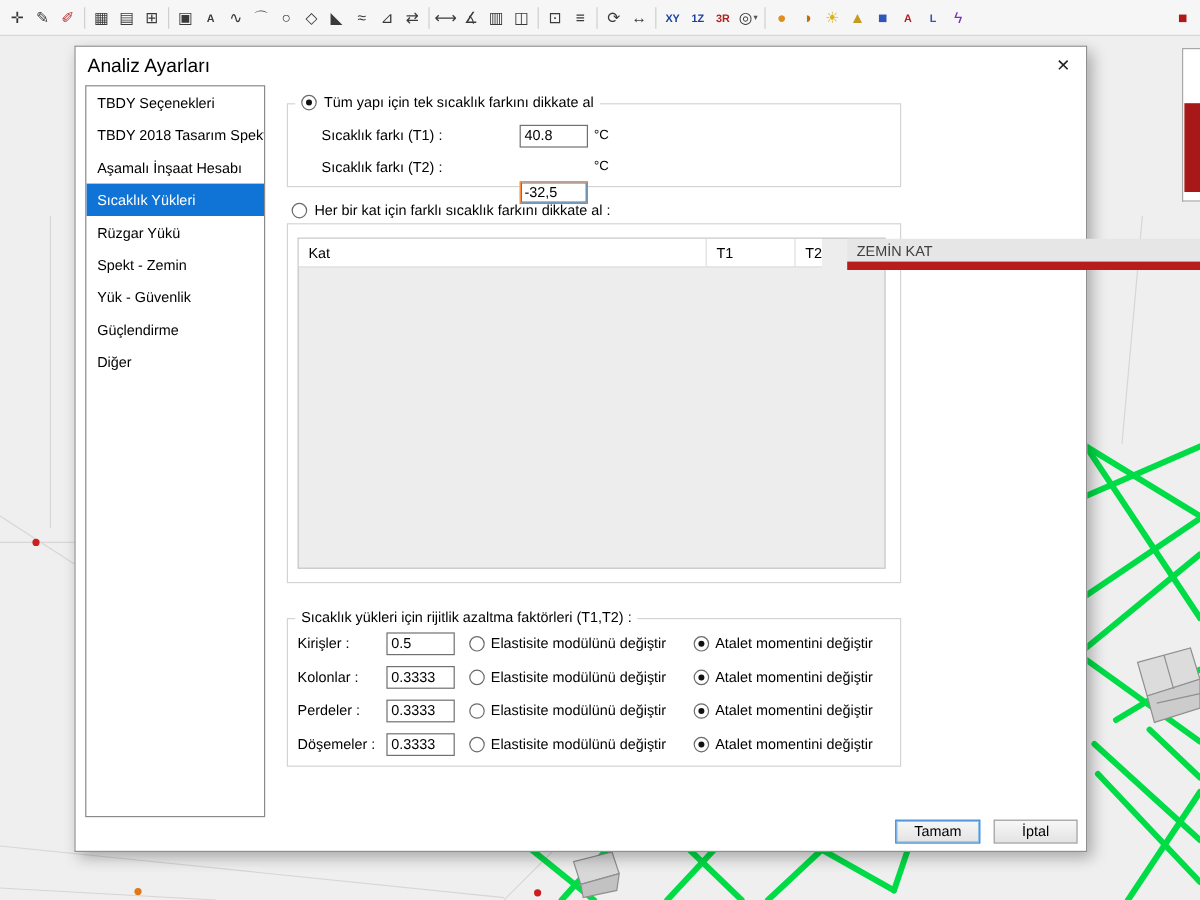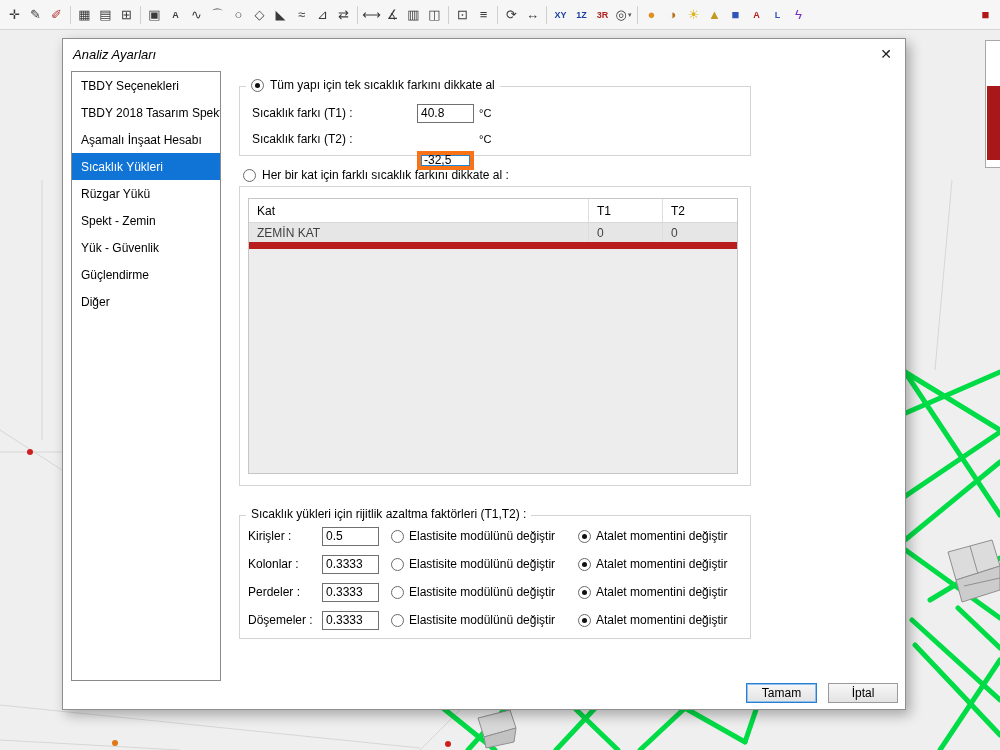--- a/index.html
+++ b/index.html
@@ -19,51 +19,51 @@
   .tb-sep{width:1px;height:18px;background:#cfcfcf;margin:0 3px;flex:none;}
 
   
   #right-dock{position:absolute;right:0;top:40px;width:15px;height:128px;background:#fff;
     border:1px solid #a8a8a8;border-right:none;box-sizing:border-box;z-index:5;}
   #red-swatch{position:absolute;left:1px;right:0;top:45px;height:74px;background:#a81818;}
 
   
   #dialog{position:absolute;left:62px;top:38px;width:842px;height:670px;background:#fff;
     border:1px solid #8f8f8f;box-shadow:4px 5px 12px rgba(0,0,0,.30);z-index:20;font-size:12px;color:#000;}
-  #dlg-title{position:absolute;left:10px;top:8px;font-size:13px;font-style:italic;}
+  #dlg-title{position:absolute;left:10px;top:8px;font-size:16px;}
   #dlg-close{position:absolute;right:10px;top:6px;width:18px;height:18px;display:flex;align-items:center;
     justify-content:center;font-size:14px;color:#222;cursor:pointer;}
 
   #sidebar{position:absolute;left:8px;top:32px;width:150px;height:610px;border:1px solid #8a8a8a;
     background:#fff;box-sizing:border-box;overflow:hidden;}
   .side-item{height:27px;display:flex;align-items:center;padding-left:9px;cursor:pointer;white-space:nowrap;}
   .side-item.selected{background:#1073d6;color:#fff;}
 
   .group{position:absolute;border:1px solid #d4d4d4;box-sizing:border-box;}
   #g1{left:176px;top:47px;width:512px;height:70px;}
   #g2{left:176px;top:147px;width:512px;height:300px;}
   #g3{left:176px;top:476px;width:512px;height:124px;}
   .legend{position:absolute;top:-9px;left:6px;background:#fff;padding:0 5px;display:flex;align-items:center;gap:6px;white-space:nowrap;}
 
   .radio{width:13px;height:13px;border:1px solid #6a6a6a;border-radius:50%;background:#fff;
     display:inline-block;position:relative;flex:none;box-sizing:border-box;}
   .radio.checked::after{content:"";position:absolute;left:3px;top:3px;width:5px;height:5px;border-radius:50%;background:#111;}
 
-  .f-row{position:absolute;left:12px;display:flex;align-items:center;height:20px;justify-content:flex-end;}
+  .f-row{position:absolute;left:28px;display:flex;align-items:center;height:20px;justify-content:flex-end;}
   #t1-row{top:16px;} #t2-row{top:42px;}
   .f-label{width:165px;}
   input.field{width:57px;height:19px;border:1px solid #707070;font:12px "Liberation Sans",sans-serif;
     padding:0 3px;box-sizing:border-box;background:#fff;color:#000;}
-  input.focused{border:4px solid #f97316;box-shadow:inset 0 0 0 1px #1f86d8;margin-top:42px;}
+  input.focused{border:1px solid #f97316;box-shadow:inset 0 0 0 1px #1f86d8;margin-top:42px;}
   .unit{margin-left:5px;font-size:11px;}
 
   #radio-row2{position:absolute;left:180px;top:129px;display:flex;align-items:center;gap:6px;}
 
   #grid{position:absolute;left:8px;top:11px;width:490px;height:276px;border:1px solid #c6c6c6;
-    background:#ededed;display:flex;flex-direction:column;box-sizing:border-box;}
+    background:#ededed;display:flex;flex-direction:row;box-sizing:border-box;gap:21px;}
   .grid-header{display:flex;height:23px;background:#fff;border-bottom:1px solid #d8d8d8;flex:none;}
   .gh-cell,.gr-cell{padding-left:8px;border-right:1px solid #dedede;height:100%;display:flex;
     align-items:center;box-sizing:border-box;overflow:hidden;}
   .col-kat{width:340px;} .col-t1{width:74px;} .col-t2{flex:1;border-right:none;}
   .grid-row{display:flex;height:19px;background:#e6e6e6;color:#404040;border-bottom:7px solid #b91c1c;flex:none;}
 
   #g3-legend{gap:0;}
   .stiff-row{display:flex;align-items:center;height:28px;padding-left:8px;}
   .stiff-row:first-of-type{margin-top:6px;}
   .stiff-label{width:74px;}

